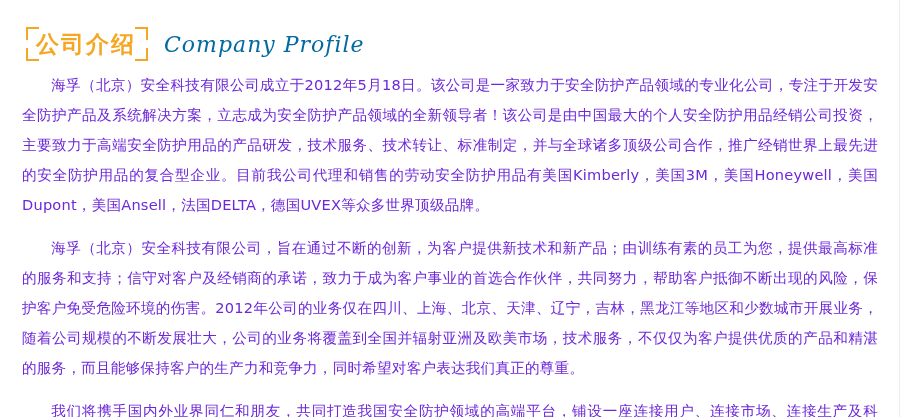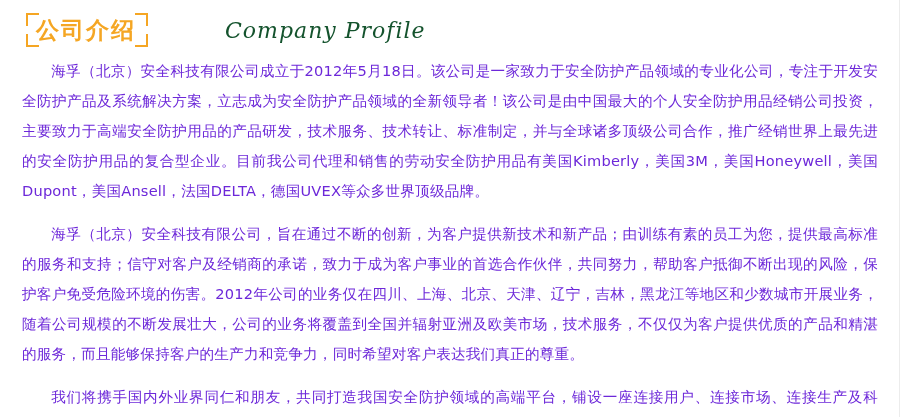--- a/index.html
+++ b/index.html
@@ -17,24 +17,23 @@
   .page {
     position: relative;
     width: 900px;
     height: 417px;
     box-sizing: border-box;
   }
   
   .header {
     position: relative;
     height: 44px;
-    padding: 8px 0 0 26px;
+    padding: 22px 0 0 26px;
     display: flex;
     align-items: center;
-    gap: 43px;
   }
   .title-badge {
     position: relative;
     display: inline-block;
     padding: 2px 12px 2px 10px;
   }
   .title-cn {
     font-family: "DejaVu Sans", "Liberation Sans", sans-serif;
     font-size: 23px;
     font-weight: bold;
@@ -51,25 +50,25 @@
     border-color: #f5a623;
     border-style: solid;
     border-width: 0;
   }
   .bracket.tl { top: 0; left: 0; border-left-width: 2px; border-top-width: 2px; }
   .bracket.tr { top: 0; right: 0; border-right-width: 2px; border-top-width: 2px; }
   .bracket.bl { bottom: 0; left: 0; border-left-width: 2px; border-bottom-width: 2px; }
   .bracket.br { bottom: 0; right: 0; border-right-width: 2px; border-bottom-width: 2px; }
 
   .title-en {
-    margin-left: 34px;
+    margin-left: 16px;
     font-family: "DejaVu Serif", "Liberation Serif", serif;
     font-style: italic;
     font-size: 22px;
-    color: #14532d;
+    color: #0369a1;
     letter-spacing: 1px;
     white-space: nowrap;
   }
 
   
   .content {
     padding: 4px 22px 0 22px;
   }
   p.para {
     margin: 0 0 13px 0;

